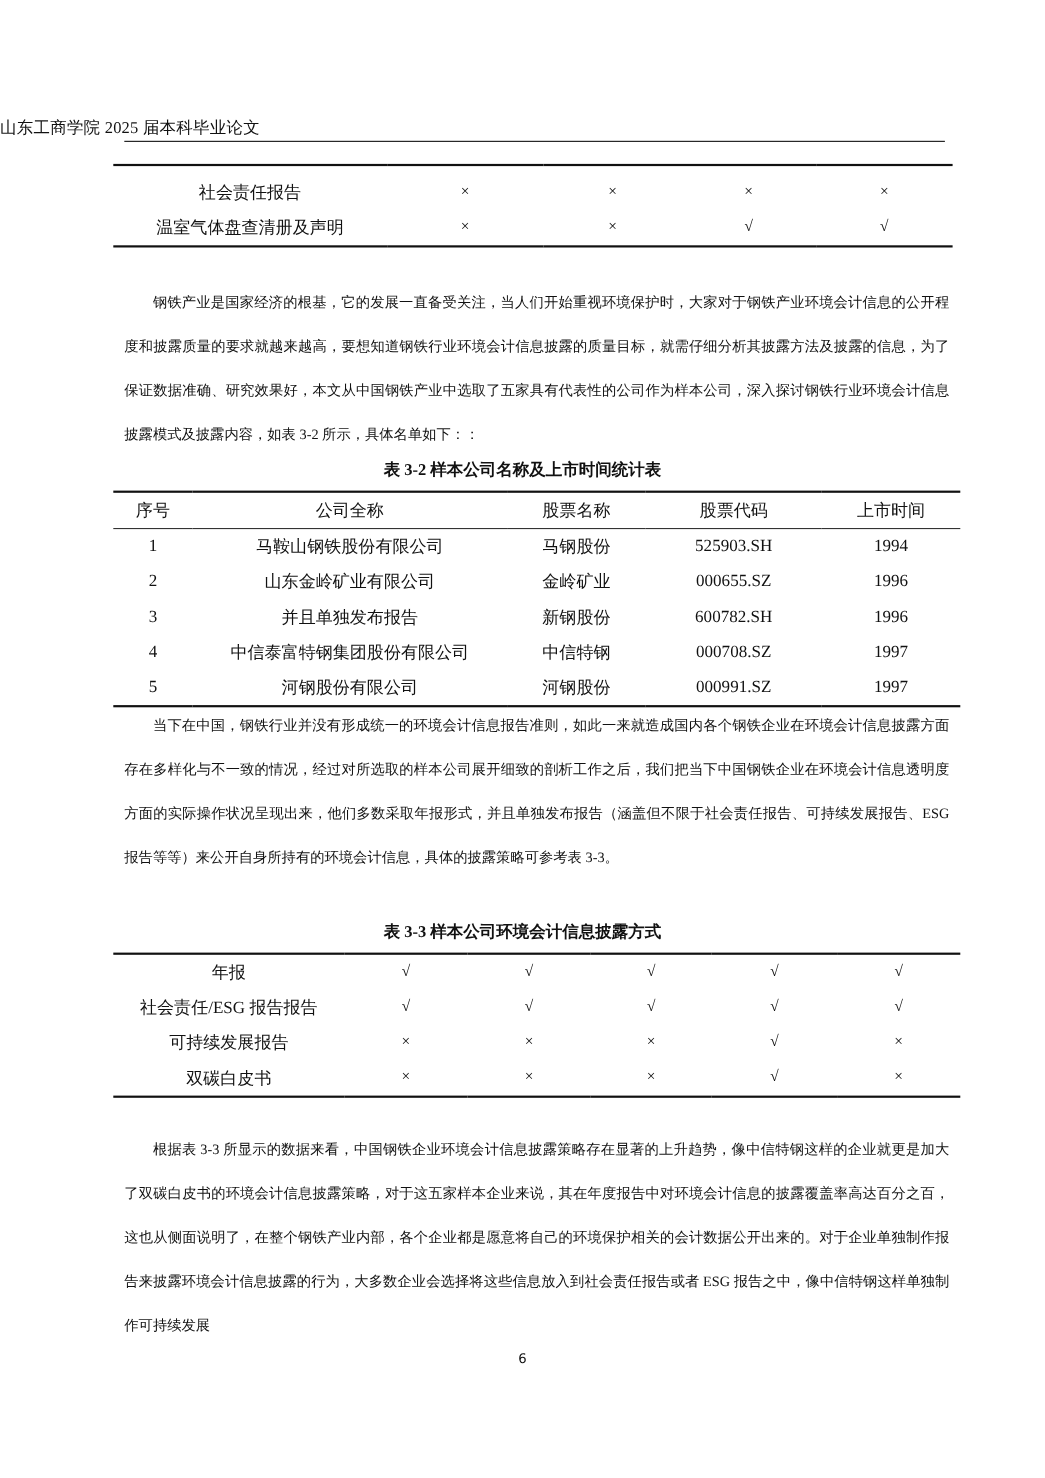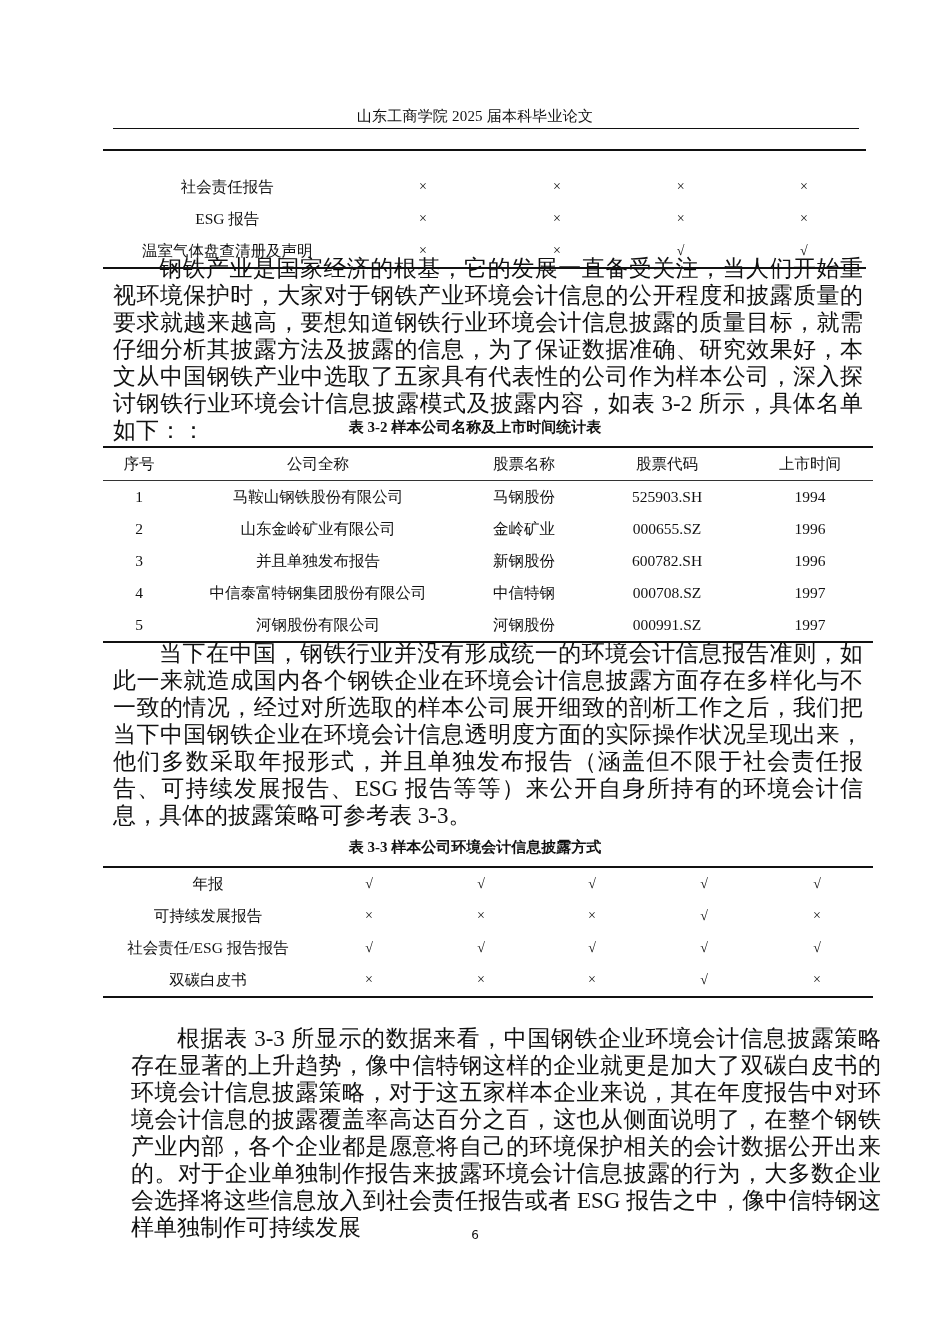--- a/index.html
+++ b/index.html
@@ -1,33 +1,33 @@
 <!DOCTYPE html>
 <html><head>
 <meta charset="utf-8">
 <style>
   html, body { margin: 0; padding: 0; background: #ffffff; }
   body { width: 950px; height: 1344px; position: relative; overflow: hidden;
          font-family: "Liberation Serif", "DejaVu Serif", serif; color: #111; }
-  .header-title { position: absolute; top: 107px; left: 0; width: 950px; text-align: center;
+  .header-title { position: absolute; top: 107px; left: 0; width: 950px; 
                   font-size: 15px; letter-spacing: 0.2px; }
   .header-rule { position: absolute; top: 128px; left: 113px; width: 746px; height: 0;
                  border-top: 1.3px solid #111; }
   table { border-collapse: collapse; position: absolute; }
   td, th { font-weight: normal; text-align: center; padding: 0; font-size: 15.5px; }
   
   .t-cont { top: 149px; left: 103px; width: 763px; border-top: 2.4px solid #111; border-bottom: 2.4px solid #111; }
   .t-cont td { height: 32px; }
-  .t-cont tr:first-child td { padding-top: 20px; }
+  .t-cont tr:first-child td { padding-top: 8px; }
   .t-cont td.mark { font-size: 14px; }
-  .para { position: absolute; left: 113px; width: 750px; font-size: 23px; line-height: 27px;
+  .para { position: absolute; left: 113px; width: 750px; font-size: 13px; line-height: 40px;
           text-align: justify; text-indent: 2em; margin: 0; }
   .p1 { top: 255px; }
   .p2 { top: 640px; font-family: Liberation Serif, serif; }
-  .p3 { top: 1025px; margin-left: 18px; }
+  .p3 { top: 1025px; }
   .caption { position: absolute; left: 0; width: 950px; text-align: center; font-weight: bold;
              font-size: 15px; }
   .cap2 { top: 418px; }
   .cap3 { top: 838px; }
   .t32 { top: 446px; left: 103px; width: 770px; border-top: 2.4px solid #111; border-bottom: 2.4px solid #111; }
   .t32 th { height: 32px; border-bottom: 1.2px solid #333; }
   .t32 td { height: 32px; }
   .t33 { top: 866px; left: 103px; width: 770px; border-top: 2.4px solid #111; border-bottom: 2.4px solid #111; }
   .t33 th { height: 32px; border-bottom: 1.2px solid #333; }
   .t33 td { height: 32px; }
@@ -45,27 +45,20 @@
   <colgroup>
       <col style="width:230px">
       <col style="width:132px">
       <col style="width:116px">
       <col style="width:113px">
       <col style="width:115px">
     </colgroup>
   <tbody>
       <tr>
     <td>社会责任报告</td>
-    <td class="mark">×</td>
-    <td class="mark">×</td>
-    <td class="mark">×</td>
-    <td class="mark">×</td>
-  </tr>
-  <tr>
-    <td>ESG 报告</td>
     <td class="mark">×</td>
     <td class="mark">×</td>
     <td class="mark">×</td>
     <td class="mark">×</td>
   </tr>
   <tr>
     <td>温室气体盘查清册及声明</td>
     <td class="mark">×</td>
     <td class="mark">×</td>
     <td class="mark">√</td>
@@ -146,34 +139,34 @@
   <tbody>
   <tr>
     <td>年报</td>
     <td class="mark">√</td>
     <td class="mark">√</td>
     <td class="mark">√</td>
     <td class="mark">√</td>
     <td class="mark">√</td>
   </tr>
   <tr>
+    <td>社会责任/ESG 报告报告</td>
+    <td class="mark">√</td>
+    <td class="mark">√</td>
+    <td class="mark">√</td>
+    <td class="mark">√</td>
+    <td class="mark">√</td>
+  </tr>
+  <tr>
     <td>可持续发展报告</td>
     <td class="mark">×</td>
     <td class="mark">×</td>
     <td class="mark">×</td>
     <td class="mark">√</td>
     <td class="mark">×</td>
-  </tr>
-  <tr>
-    <td>社会责任/ESG 报告报告</td>
-    <td class="mark">√</td>
-    <td class="mark">√</td>
-    <td class="mark">√</td>
-    <td class="mark">√</td>
-    <td class="mark">√</td>
   </tr>
   <tr>
     <td>双碳白皮书</td>
     <td class="mark">×</td>
     <td class="mark">×</td>
     <td class="mark">×</td>
     <td class="mark">√</td>
     <td class="mark">×</td>
   </tr>
 </tbody>

